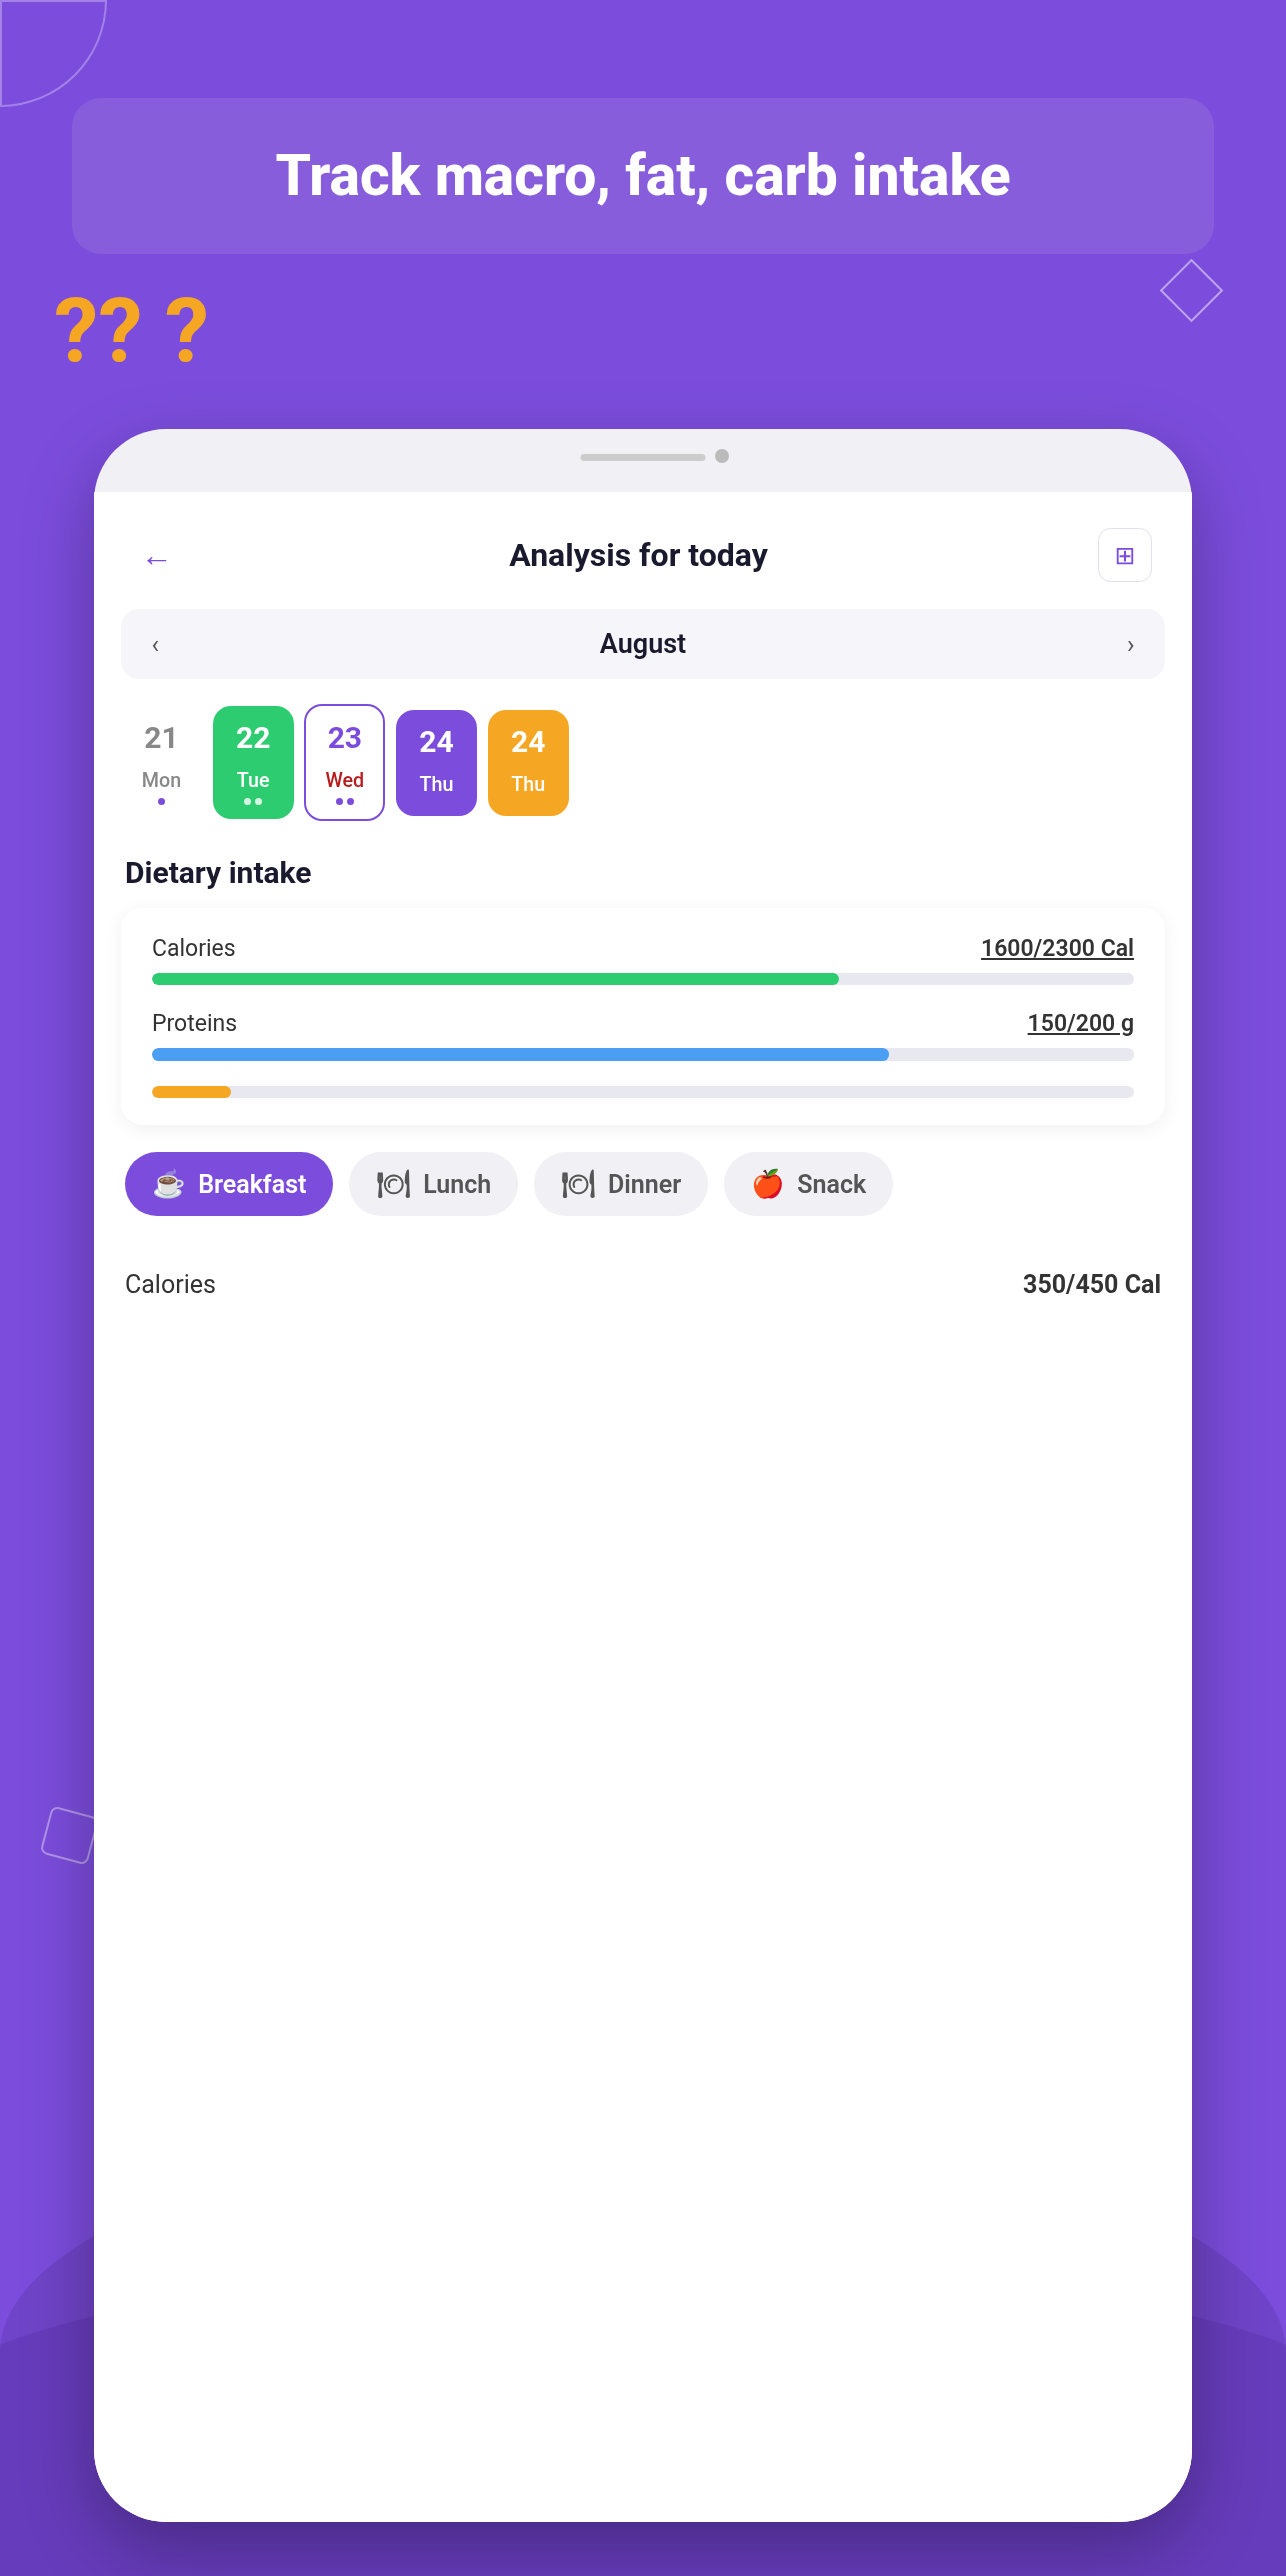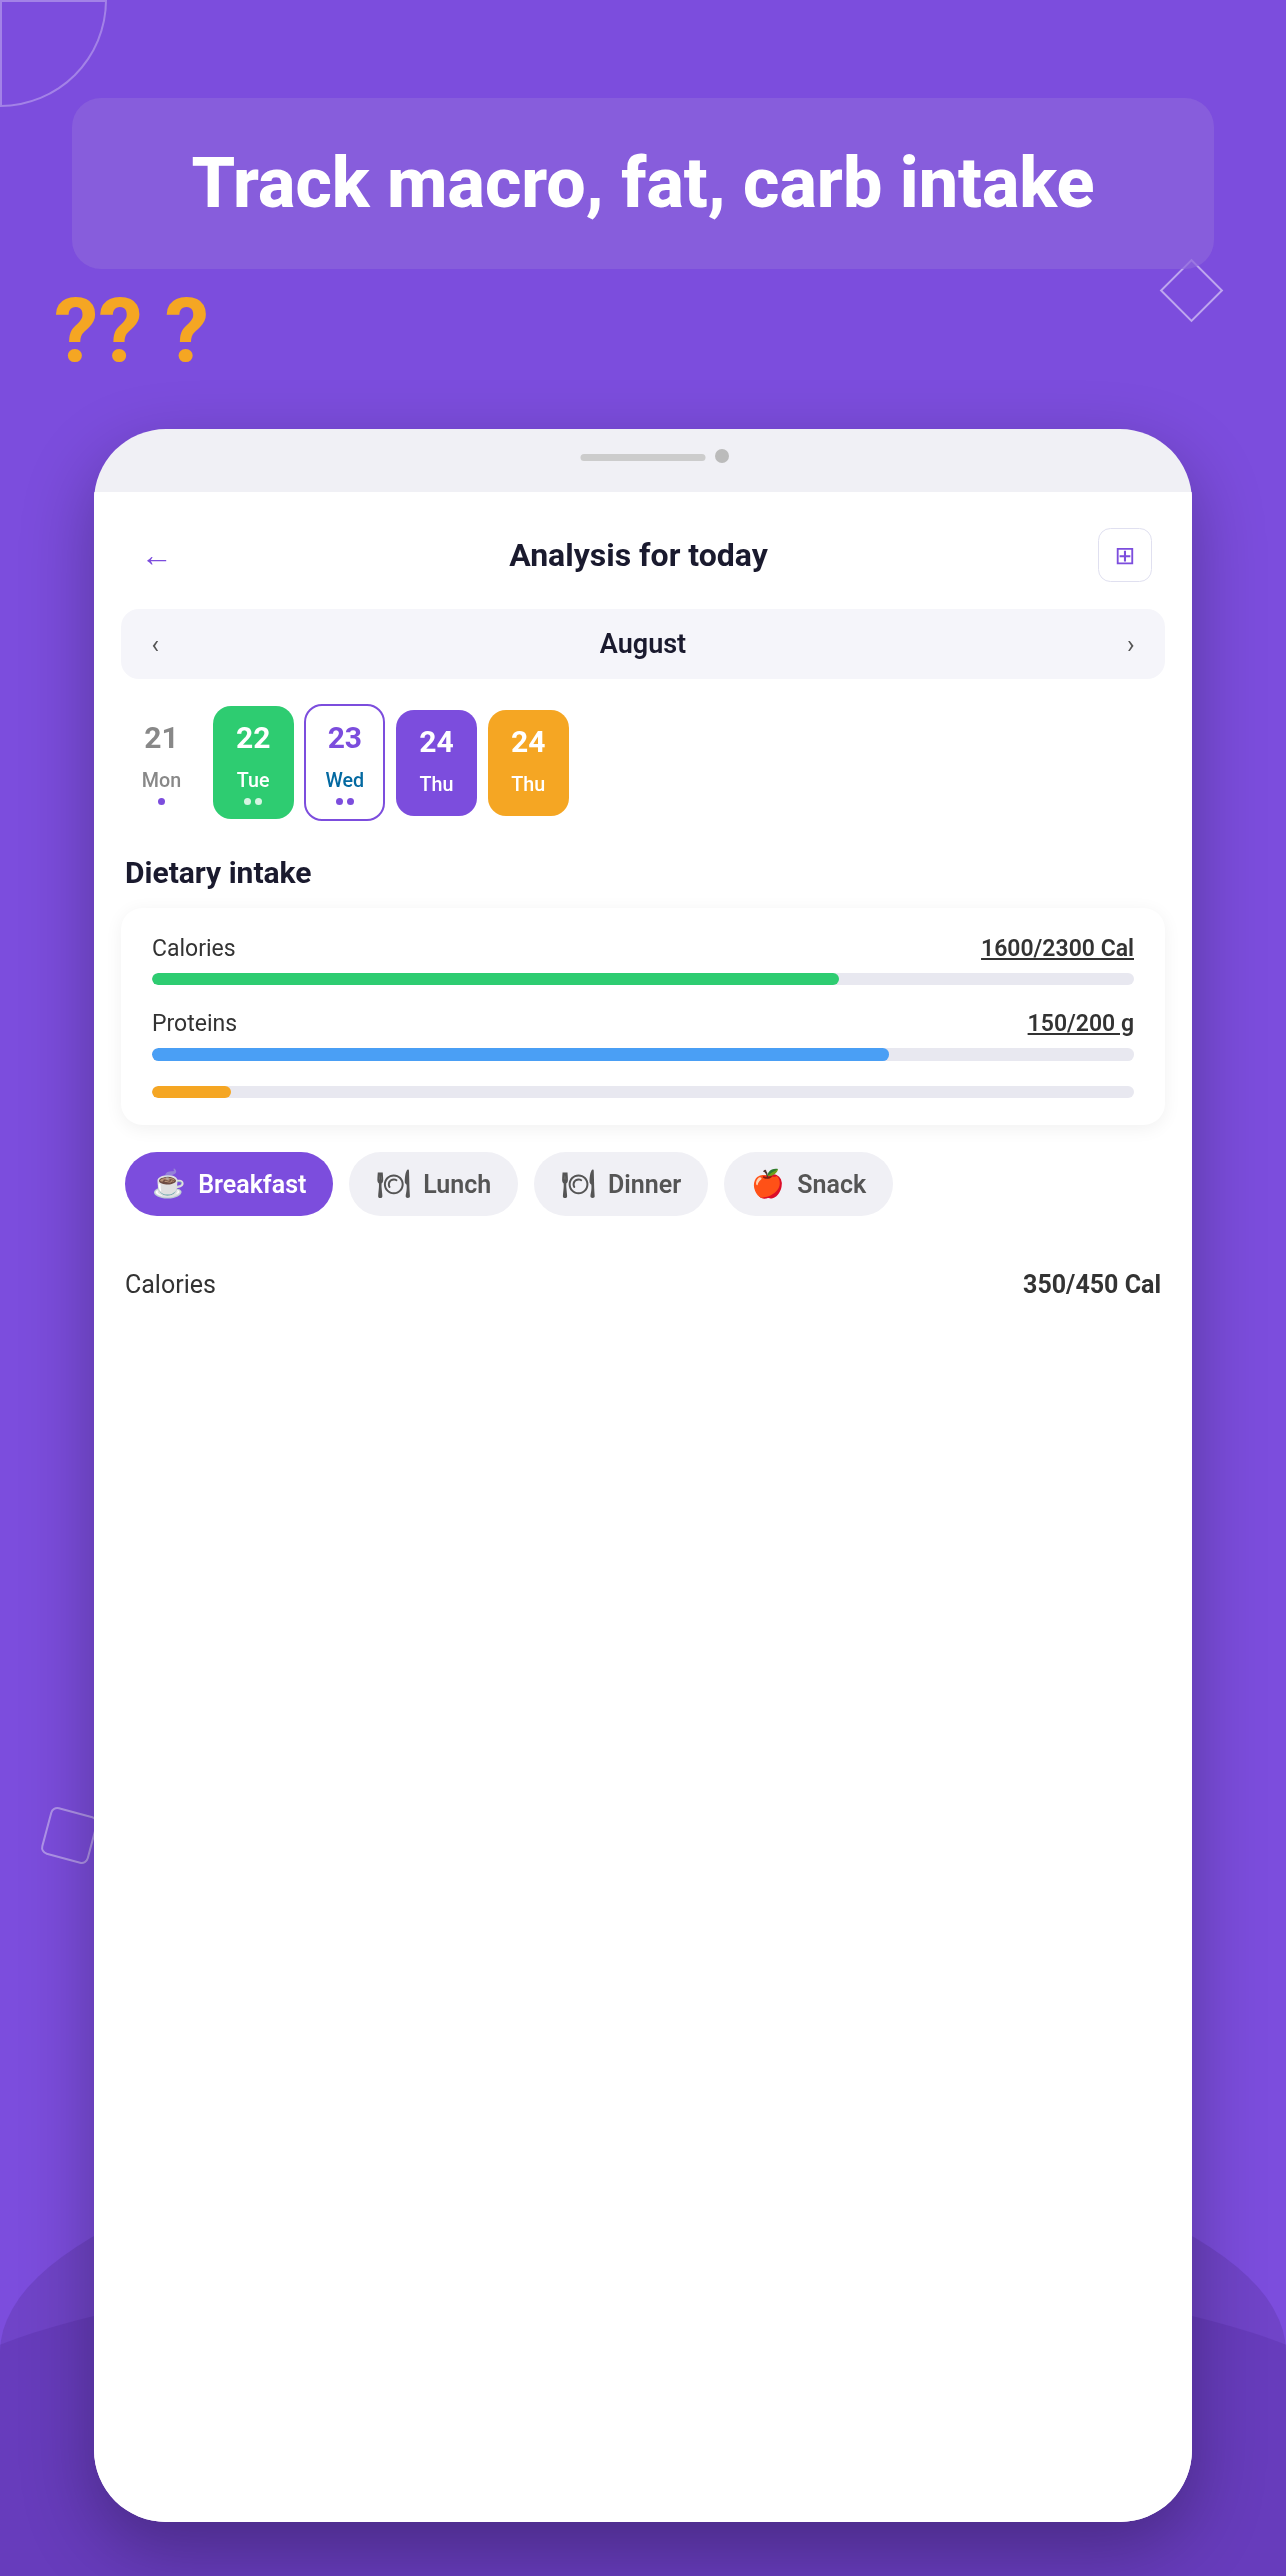--- a/index.html
+++ b/index.html
@@ -98,21 +98,21 @@
       left: 72px;
       right: 72px;
       background: rgba(140, 100, 220, 0.7);
       border-radius: 29px;
       padding: 45px 54px;
       text-align: center;
       z-index: 3;
     }
 
     .headline-text {
-      font-size: 70px;
+      font-size: 57px;
       font-weight: 800;
       color: white;
       line-height: 1.15;
     }
 
     
     .phone-mockup {
       position: absolute;
       top: 429px;
       left: 94px;
@@ -277,21 +277,21 @@
       font-size: 19.7px;
       font-weight: 500;
       margin-top: 14px;
     }
 
     .date-item.inactive .date-num { color: #888; text-align: center; }
     .date-item.inactive .date-day { color: #888; }
     .date-item.green .date-num { color: white; }
     .date-item.green .date-day { color: white; }
     .date-item.selected .date-num { color: #7c4ddd; }
-    .date-item.selected .date-day { color: #0369a1; }
+    .date-item.selected .date-day { color: #b91c1c; }
     .date-item.purple .date-num { color: white; }
     .date-item.purple .date-day { color: white; }
     .date-item.orange .date-num { color: white; }
     .date-item.orange .date-day { color: white; }
 
     .dot-indicator {
       display: flex;
       gap: 3.6px;
       margin-top: 5.4px;
       justify-content: center;

